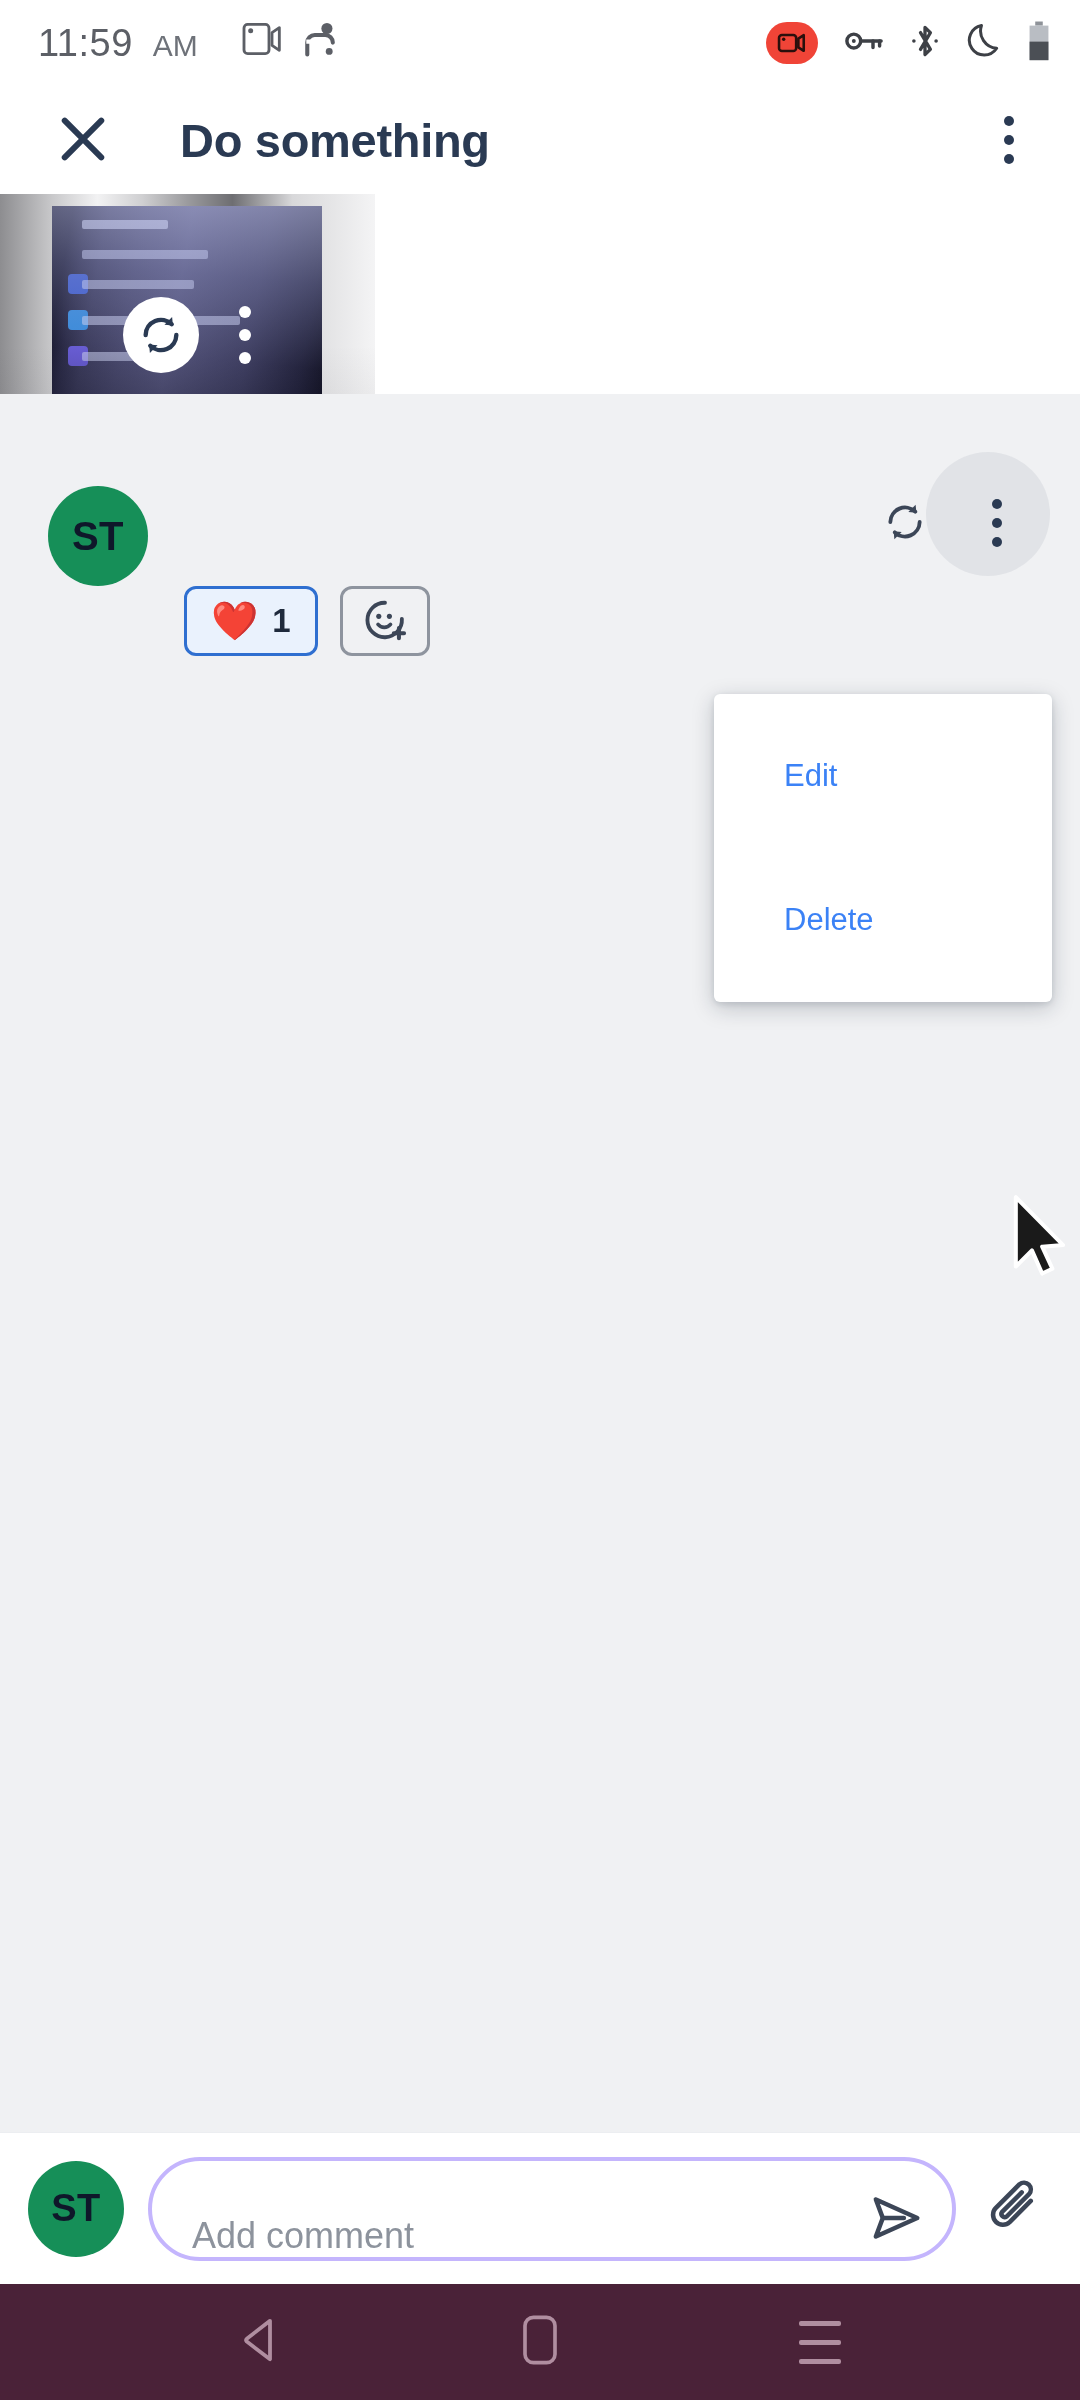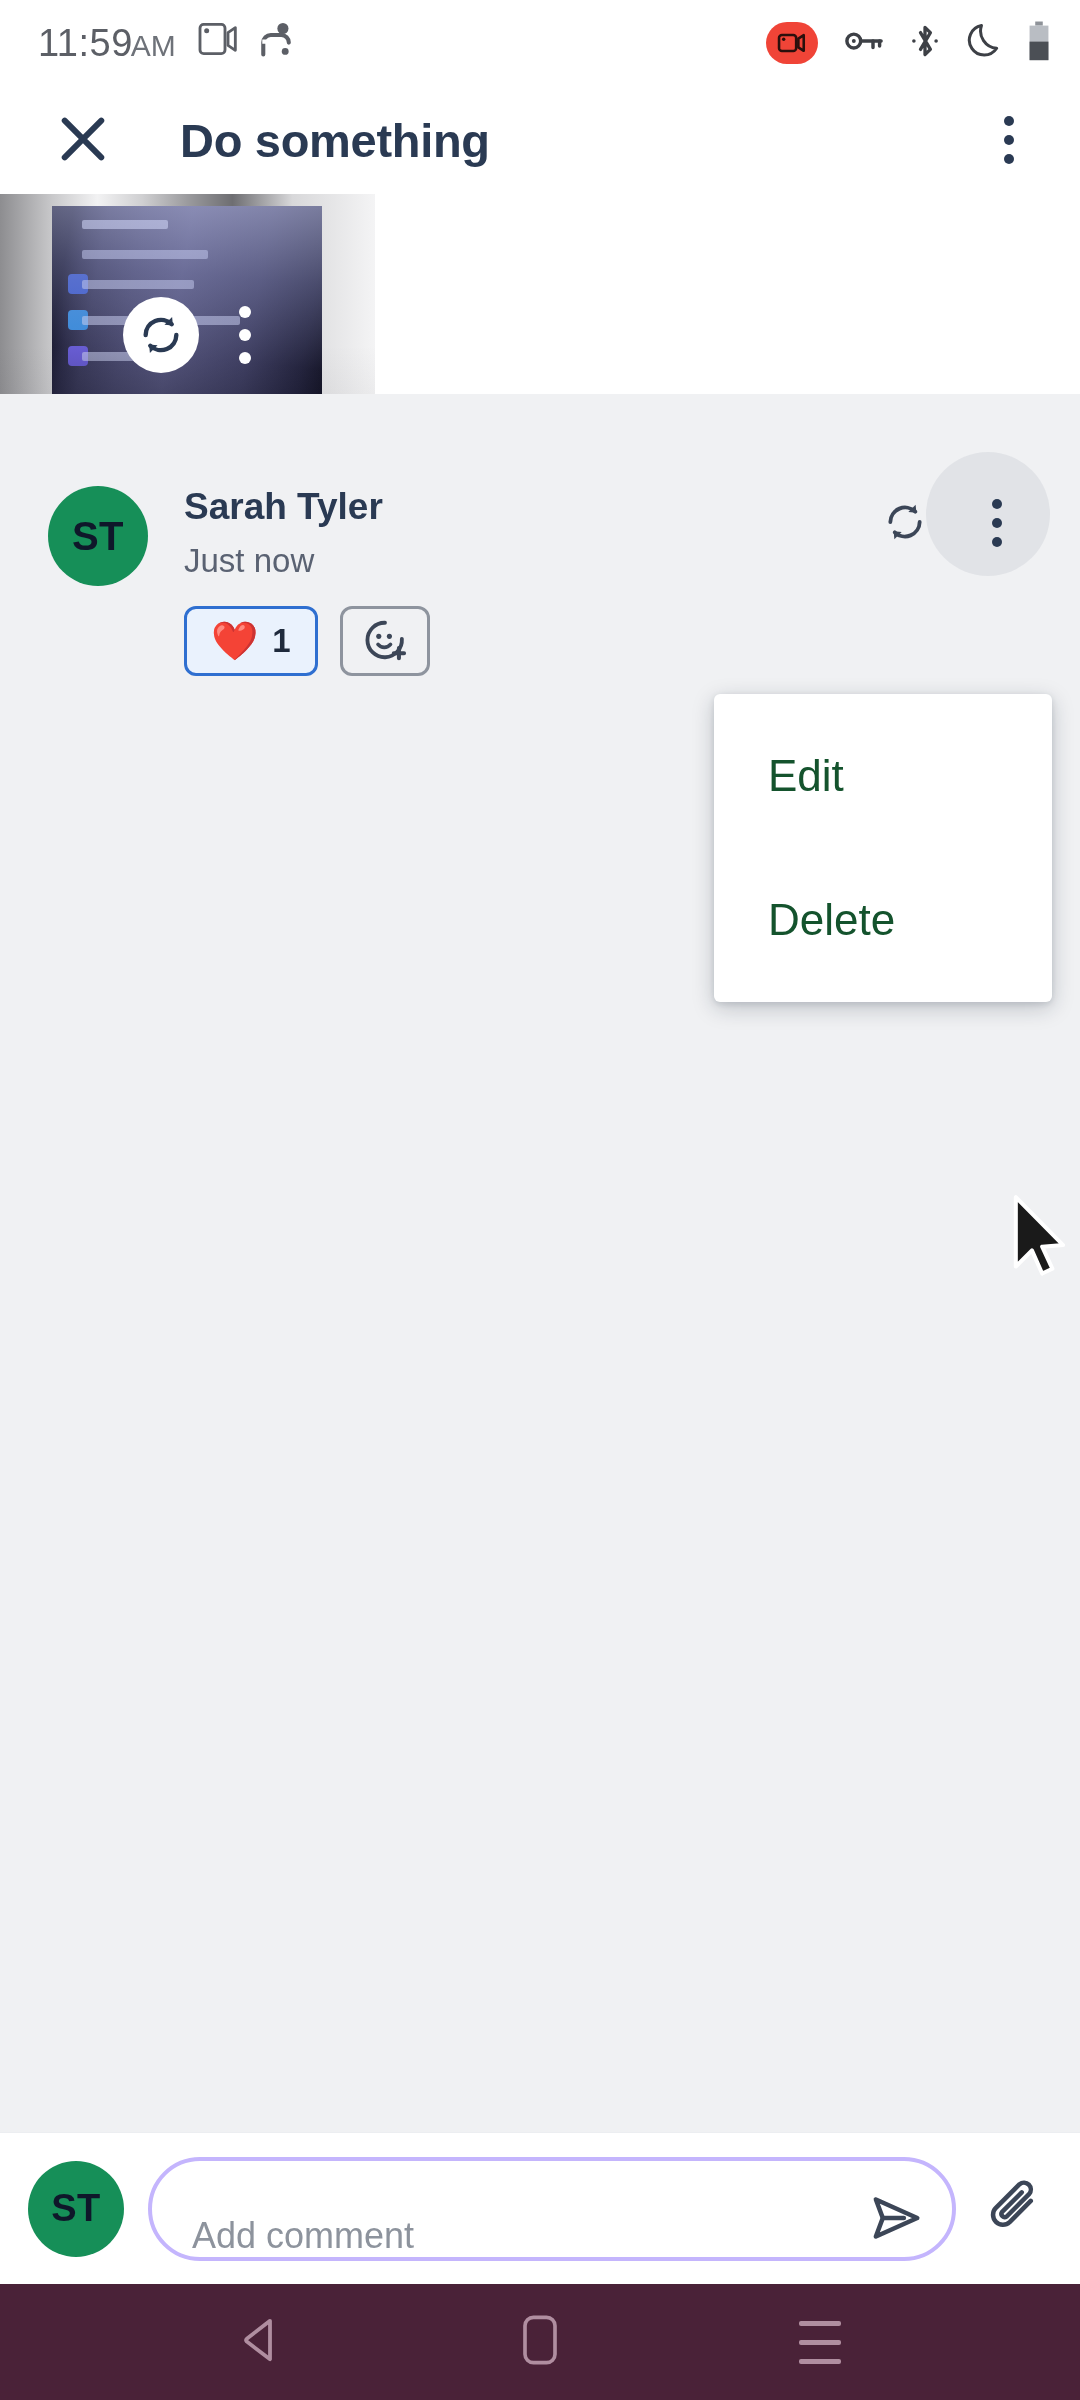--- a/index.html
+++ b/index.html
@@ -16,21 +16,21 @@
     display: flex; flex-direction: column;
   }
 
   
   .statusbar {
     height: 86px; flex: 0 0 86px;
     display: flex; align-items: center;
     padding: 0 30px 0 38px;
     background: #ffffff;
   }
-  .sb-left { display: flex; align-items: baseline; gap: 12px; }
+  .sb-left { display: flex; align-items: baseline; gap: 34px; }
   .sb-clock { font-size: 38px; color: #5c5f66; letter-spacing: .5px; }
   .sb-ampm  { font-size: 30px; color: #6e7279; margin-left: -14px; }
   .sb-left-icons { display: flex; align-items: center; gap: 20px; margin-left: 10px; }
   .sb-right { margin-left: auto; display: flex; align-items: center; gap: 26px; }
   .sb-icon { display: block; }
   .rec-badge {
     width: 52px; height: 42px; border-radius: 26px;
     background: #f04437; display: flex; align-items: center; justify-content: center;
   }
 
@@ -143,21 +143,21 @@
 
   
   .menu {
     position: absolute; right: 28px; top: 300px;
     width: 338px; background: #ffffff; border-radius: 6px;
     box-shadow: 0 6px 22px rgba(20,30,50,.22), 0 2px 6px rgba(20,30,50,.12);
     padding: 10px 0; z-index: 40;
   }
   .menu-item {
     height: 144px; display: flex; align-items: center;
-    padding: 0 54px; font-size: 44px; color: #14532d; cursor: pointer;
+    padding: 0 70px; font-size: 31px; color: #3b82f6; cursor: pointer;
   }
 
   
   .cursor { position: absolute; left: 1010px; top: 800px; z-index: 60; pointer-events: none; }
 
   
   .composer {
     flex: 0 0 152px; background: #ffffff;
     display: flex; align-items: center; padding: 0 26px 0 28px; gap: 24px;
     border-top: 1px solid #eceef1;
@@ -298,24 +298,20 @@
     </div>
   </div>
 
   <div class="activity">
 
 
     <div class="comment">
       <div class="avatar">ST</div>
       <div class="comment-body">
         <div class="comment-top">
-          <div>
-            <div class="c-name">Sarah Tyler</div>
-            <div class="c-time">Just now</div>
-          </div>
           <div class="comment-actions">
             <span class="ripple"></span>
             <button class="icon-btn">
               <span>
                 <svg width="44" height="44" viewBox="0 0 24 24">
                     <path d="M4 12 A8 8 0 0 1 17.6 6.4" fill="none" stroke="#3c4657" stroke-width="2.1" stroke-linecap="round"></path>
                     <path d="M20 12 A8 8 0 0 1 6.4 17.6" fill="none" stroke="#3c4657" stroke-width="2.1" stroke-linecap="round"></path>
                     <path d="M17.8 2.6 L18.2 7 L13.8 6.6 Z" fill="#3c4657"></path>
                     <path d="M6.2 21.4 L5.8 17 L10.2 17.4 Z" fill="#3c4657"></path>
                   </svg>

